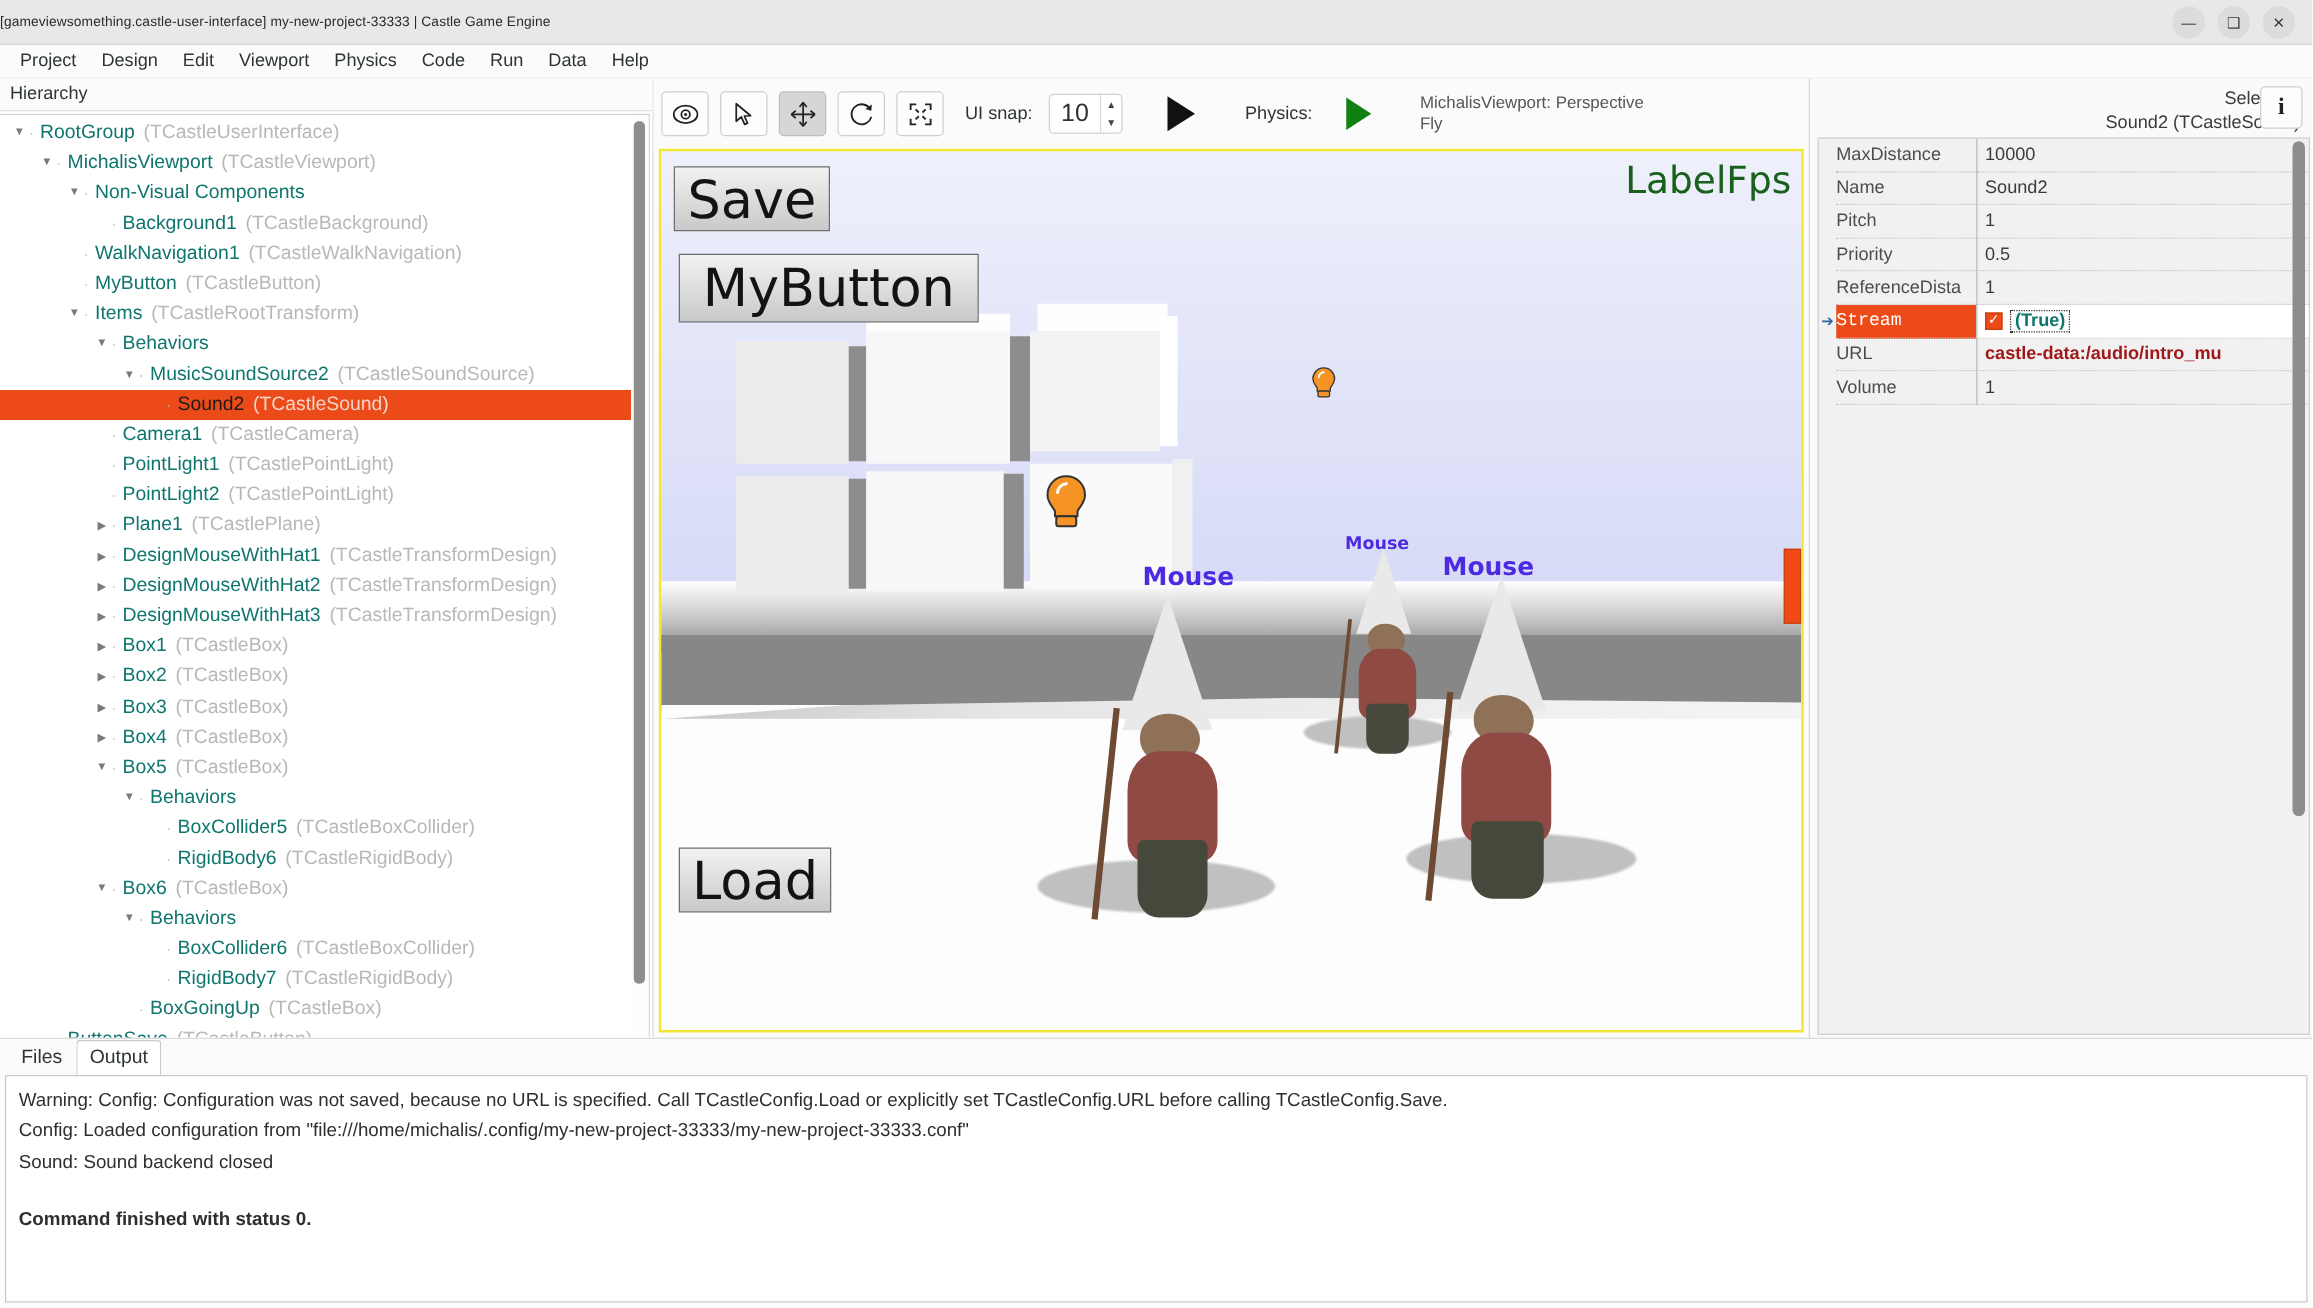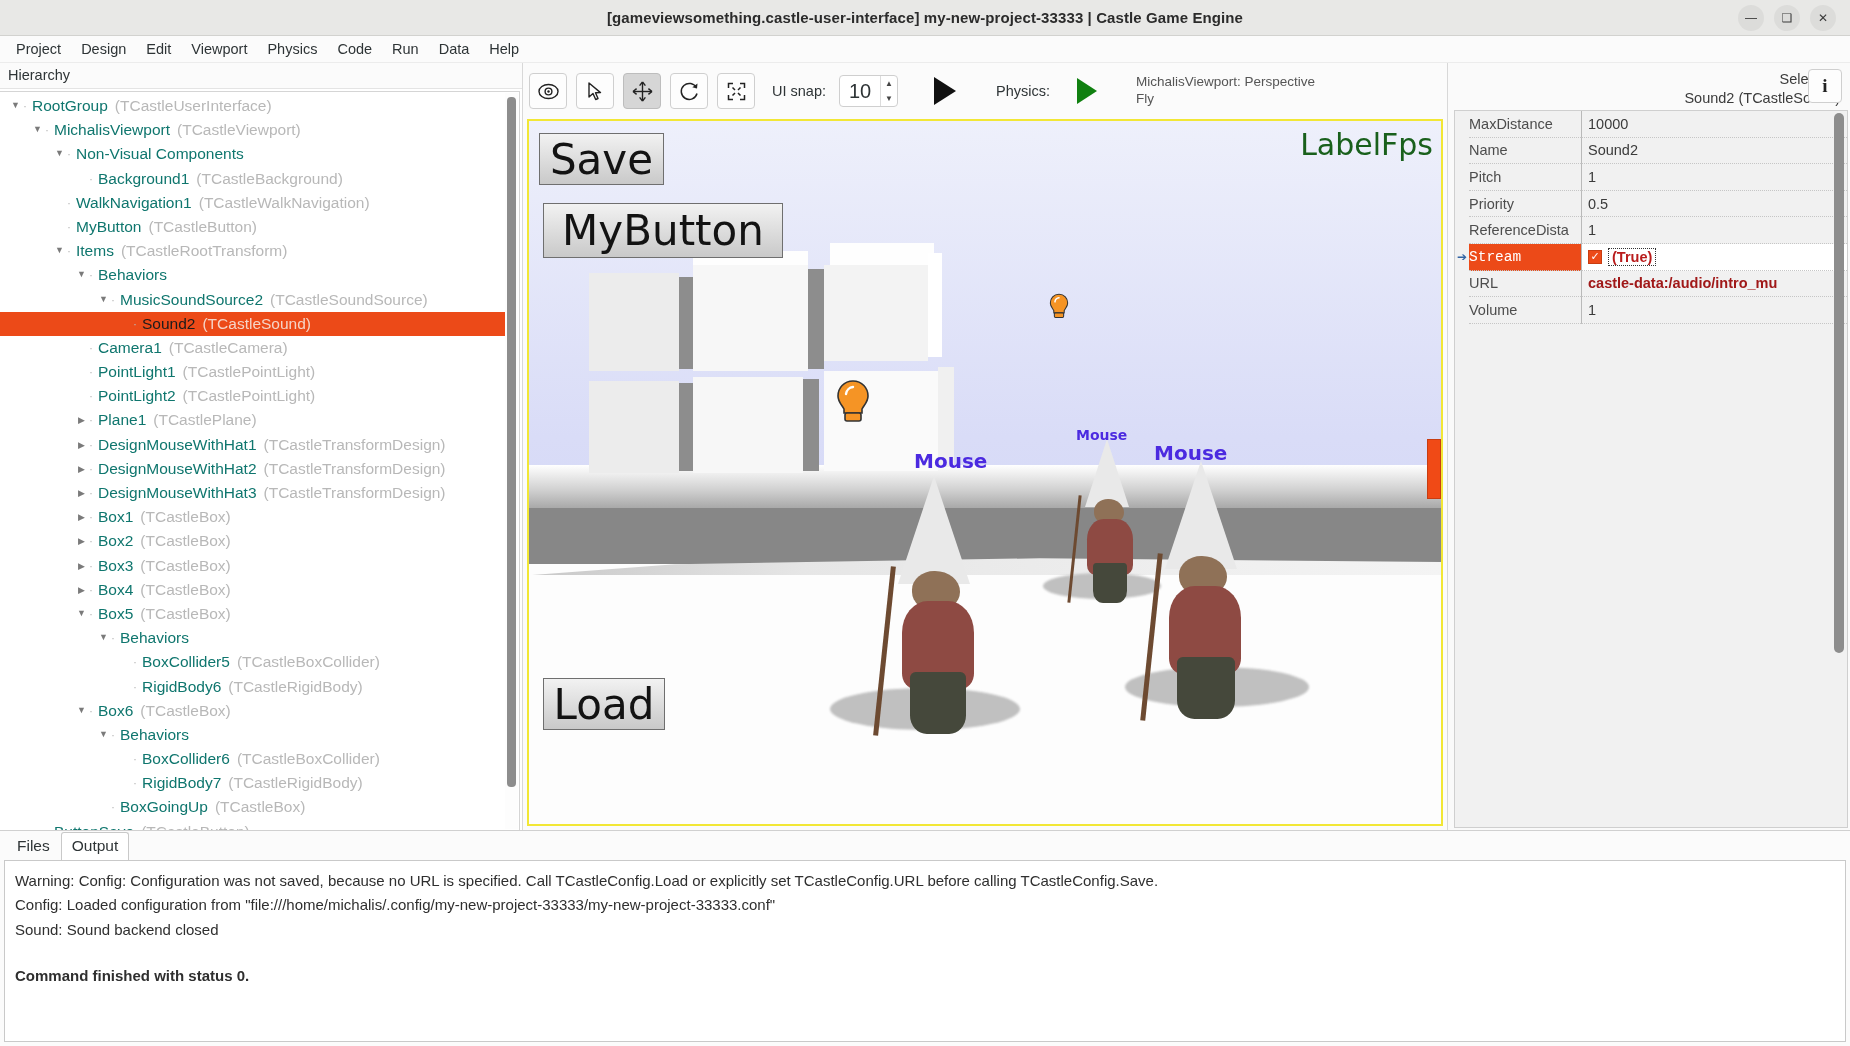--- a/index.html
+++ b/index.html
@@ -14,22 +14,22 @@
 
   
   .titlebar {
     height: 36px;
     background: #e8e8e6;
     border-bottom: 1px solid #d2d2cf;
     display: flex; align-items: center;
     position: relative;
   }
   .titlebar-text {
-    position: absolute; left: 0; right: 0; text-align: center;
-    font-size: 15px; font-weight: bold; color: #2b2b2b;
+    position: absolute; left: 0; right: 0; text-align: left;
+    font-size: 11px; font-weight: normal; color: #2b2b2b;
     letter-spacing: .1px;
   }
   .wincontrols { margin-left: auto; display: flex; gap: 10px; padding-right: 14px; z-index: 2; }
   .wbtn {
     width: 26px; height: 26px; border-radius: 50%;
     background: #dcdcda; display: flex; align-items: center; justify-content: center;
     font-size: 12px; color: #3a3a3a; line-height: 1;
   }
 
   
@@ -690,21 +690,21 @@
           <div class="prow">
             <div class="pgutter"></div>
             <div class="pname">ReferenceDista</div>
             <div class="pval">1</div>
           </div>
           <div class="prow sel">
             <div class="pgutter">➔</div>
             <div class="pname">Stream</div>
             <div class="pval">
               <span class="chk">✓</span>
-              <span class="focus-box boolval" style="color: #b91c1c; font-weight: bold;">(True)</span>
+              <span class="focus-box boolval" style="color: #0f766e; font-weight: bold;">(True)</span>
             </div>
           </div>
           <div class="prow">
             <div class="pgutter"></div>
             <div class="pname">URL</div>
             <div class="pval url">castle-data:/audio/intro_mu</div>
           </div>
           <div class="prow">
             <div class="pgutter"></div>
             <div class="pname">Volume</div>

